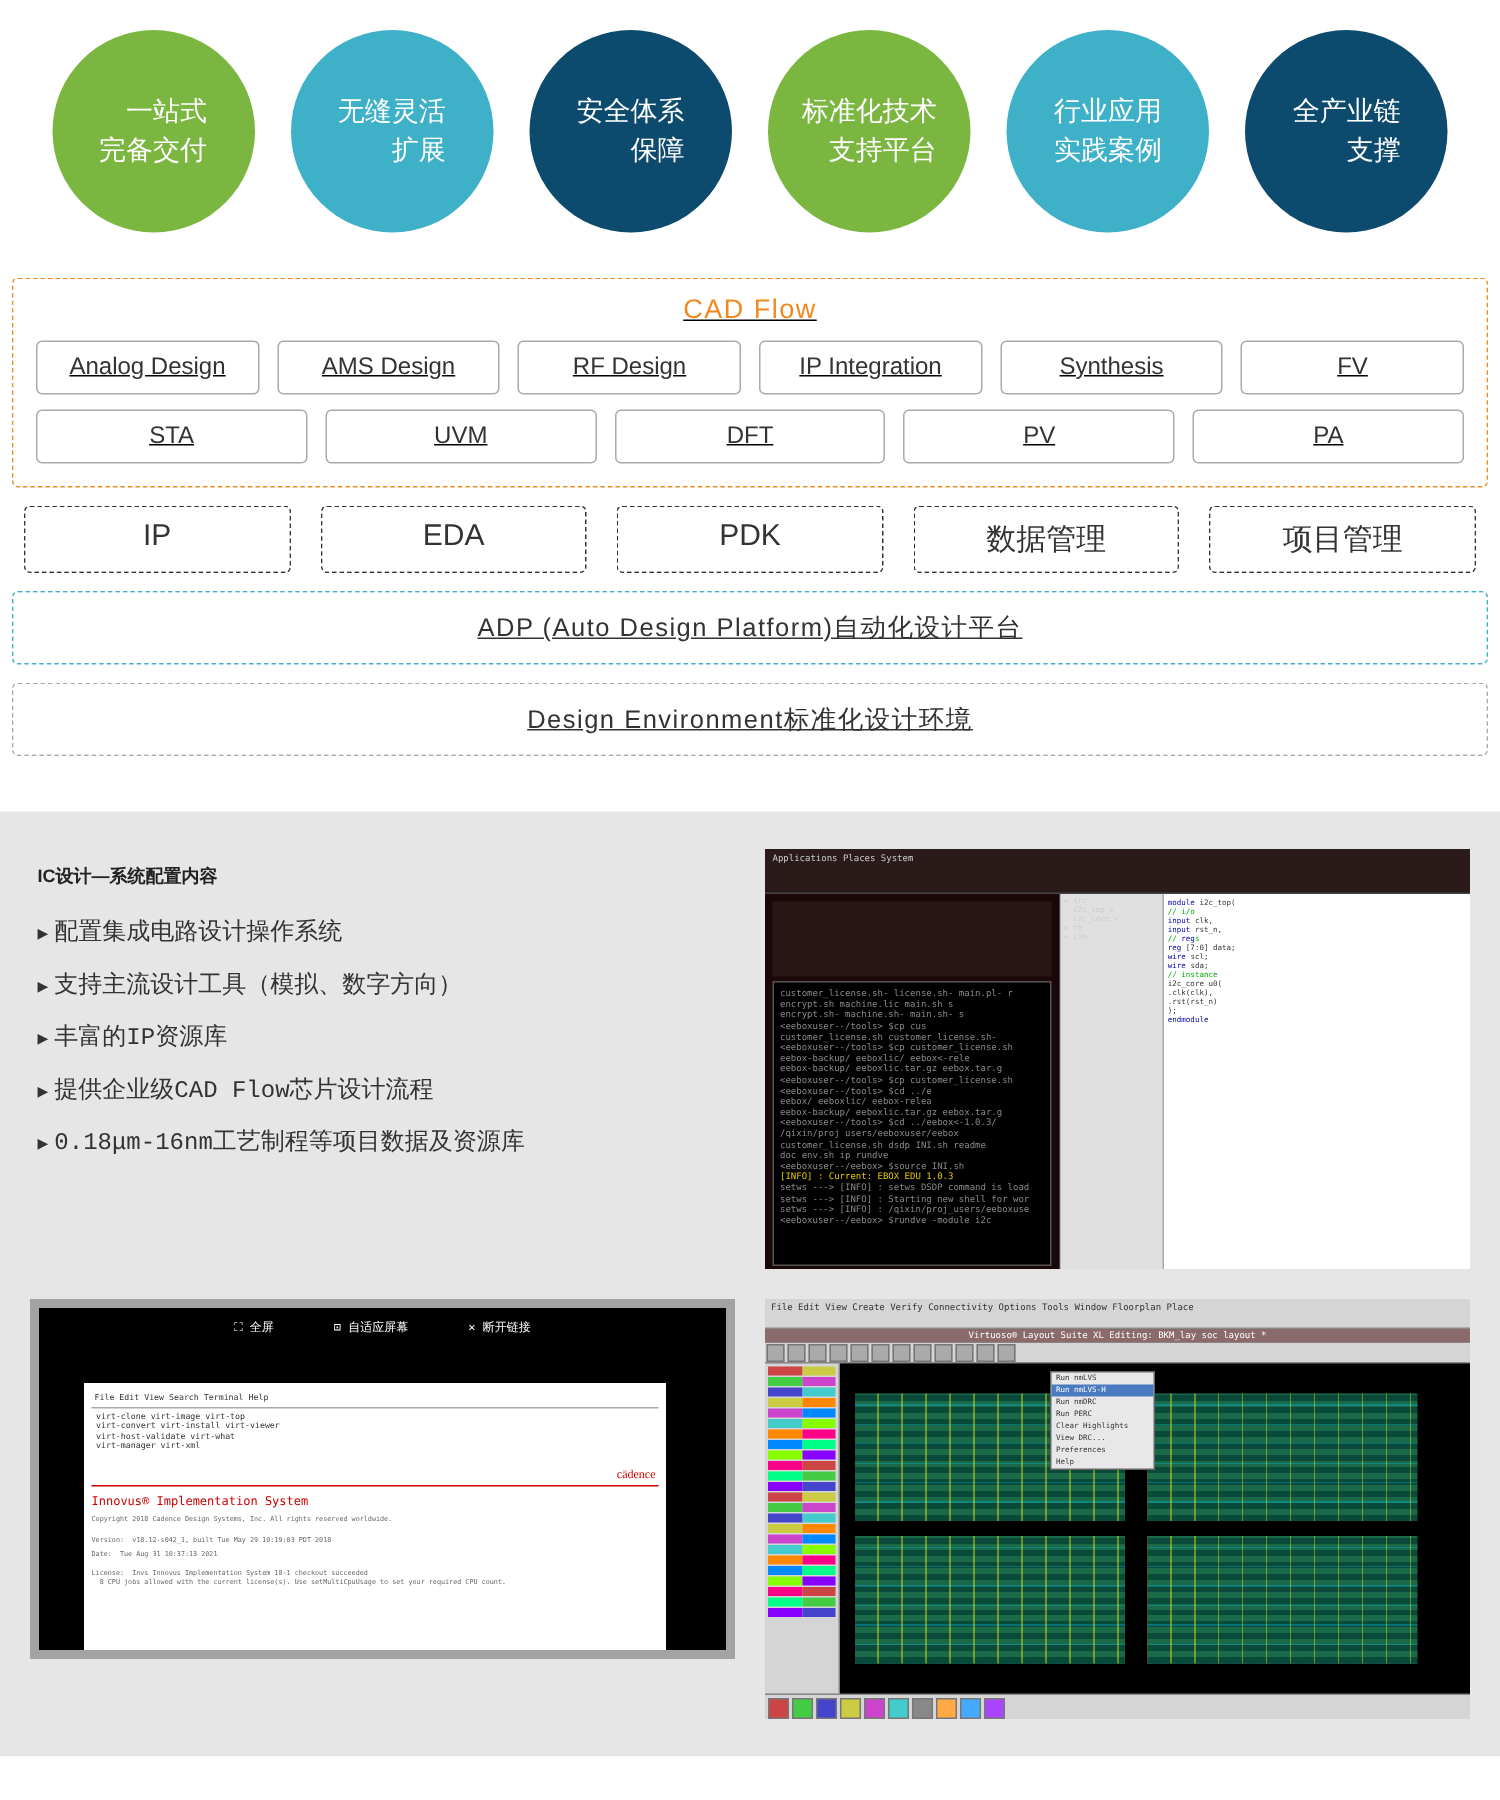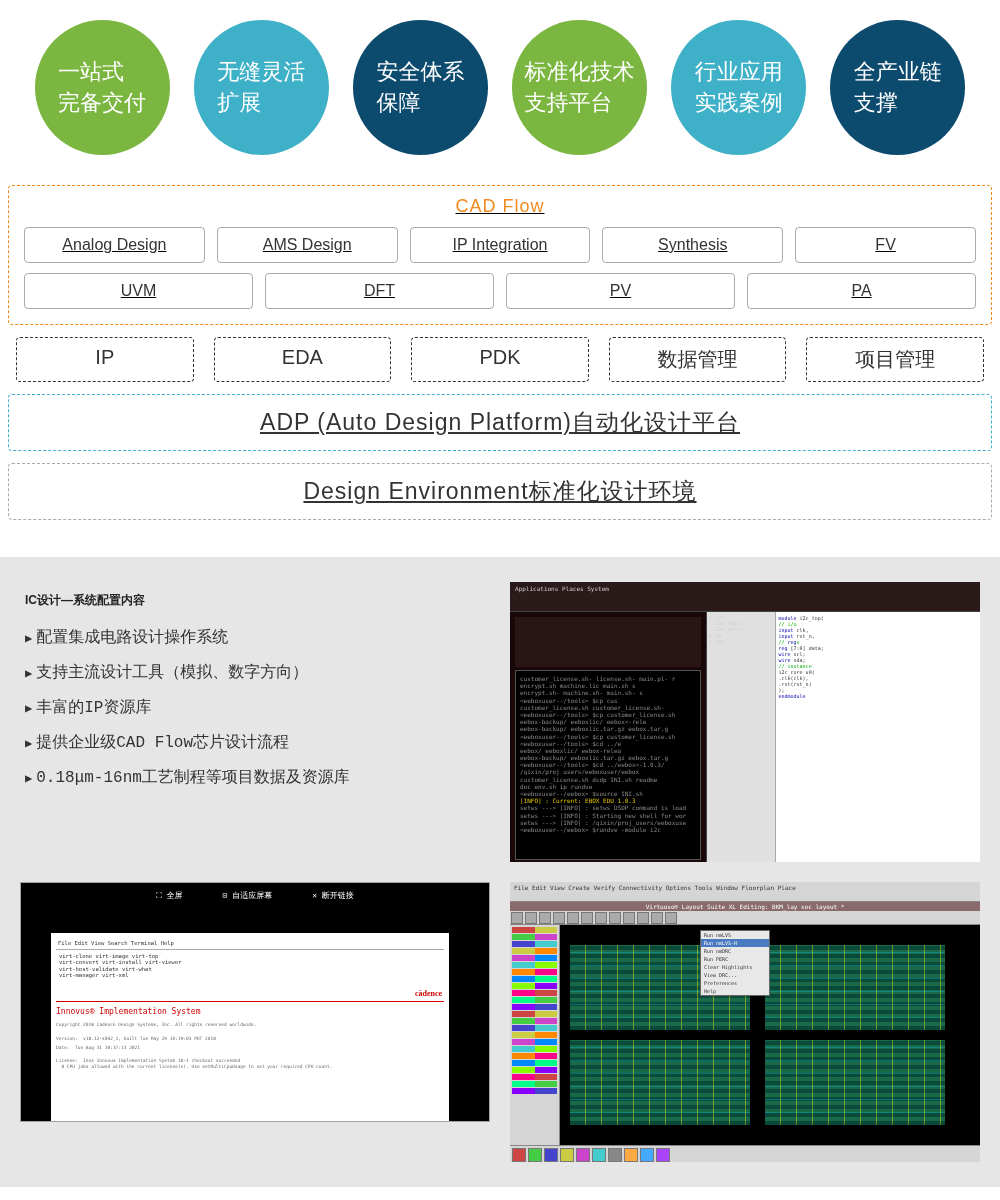--- a/index.html
+++ b/index.html
@@ -1,20 +1,20 @@
 <!DOCTYPE html>
 <html><head>
 <meta charset="utf-8">
 <style>
 * { margin: 0; padding: 0; box-sizing: border-box; }
 body { font-family: "Microsoft YaHei", Arial, sans-serif; background: #fff; width: 1000px; }
 
 
 .circles { display: flex; justify-content: space-around; padding: 20px 30px 30px; gap: 15px; }
-.circle { width: 135px; height: 135px; border-radius: 50%; display: flex; align-items: center; justify-content: center; text-align: left; color: #fff; font-size: 22px; line-height: 1.4; padding: 10px; }
+.circle { width: 135px; height: 135px; border-radius: 50%; display: flex; align-items: center; justify-content: center; text-align: right; color: #fff; font-size: 18px; line-height: 1.4; padding: 10px; }
 .c-green { background: #7ab640; }
 .c-teal { background: #3eb1c8; }
 .c-navy { background: #0c4a6e; }
 
 
 .diagram { padding: 0 8px 25px; }
 .dashed-box { border: 1.5px dashed; border-radius: 4px; padding: 10px 15px 15px; margin-bottom: 12px; text-decoration: underline; }
 .orange-border { border-color: #f08a1f; }
 .cyan-border { border-color: #3eb1c8; }
 .grey-border { border-color: #aaa; }
@@ -22,34 +22,34 @@
 
 .section-title { text-align: center; color: #f08a1f; font-size: 18px; margin-bottom: 10px; letter-spacing: 1px; }
 
 .grid-row { display: flex; gap: 12px; margin-bottom: 10px; }
 .grid-row:last-child { margin-bottom: 0; }
 .cell { flex: 1; border: 1px solid #aaa; border-radius: 4px; text-align: center; padding: 8px 4px; font-size: 16px; color: #333; background: #fff; }
 
 .dashed-row { display: flex; gap: 20px; padding: 0 8px; margin-bottom: 12px; }
 .dcell { flex: 1; border: 1.5px dashed; border-radius: 4px; text-align: center; padding: 8px 4px; font-size: 20px; color: #333; }
 
-.full-row { text-align: center; padding: 12px; font-size: 23px; color: #333; letter-spacing: 1px; }
+.full-row { text-align: center; padding: 12px; font-size: 17px; color: #333; letter-spacing: 1px; }
 
 
 .bottom { background: #e6e6e6; padding: 25px 20px; display: grid; grid-template-columns: 1fr 1fr; grid-template-rows: auto auto; gap: 20px; }
 .info { grid-column: 1; grid-row: 1; padding: 10px 5px; }
 .info h3 { font-size: 12px; margin-bottom: 18px; color: #222; }
 .info ul { list-style: none; font-family: Liberation Mono, monospace; }
 .info li { font-size: 16px; color: #333; margin-bottom: 14px; }
 .info li::before { content: "▶"; font-size: 12px; margin-right: 4px; }
 
 
 .shot { background: #000; position: relative; overflow: hidden; font-size: 6px; font-family: monospace; color: #ccc; line-height: 1.2; }
 .shot1 { grid-column: 2; grid-row: 1; height: 280px; }
-.shot2 { grid-column: 1; grid-row: 2; height: 240px; border: 1px solid #a3a3a3; }
+.shot2 { grid-column: 1; grid-row: 2; height: 240px; border: 6px solid #a3a3a3; }
 .shot3 { grid-column: 2; grid-row: 2; height: 280px; }
 
 
 .s1-top { background: #2a1a1a; height: 30px; border-bottom: 1px solid #444; padding: 3px 5px; color: #ccc; }
 .s1-body { display: flex; height: 250px; }
 .s1-left { width: 42%; background: #1a0808; padding: 5px; border-right: 1px solid #444; }
 .s1-left .desktop { height: 50px; background: #2a1515; margin-bottom: 3px; }
 .s1-term { background: #000; border: 1px solid #555; height: 190px; padding: 4px; overflow: hidden; }
 .s1-term .ln { color: #888; }
 .s1-term .yl { color: #e6c800; }
@@ -57,21 +57,21 @@
 .s1-side { width: 25%; background: #e0e0e0; border-right: 1px solid #aaa; padding: 2px; }
 .s1-code { width: 75%; background: #fff; padding: 3px; color: #333; }
 .s1-code .kw { color: #00a; }
 .s1-code .cm { color: #0a0; }
 
 
 .s2-top { background: #000; height: 35px; color: #fff; padding: 8px; font-size: 8px; display: flex; justify-content: center; gap: 40px; }
 .s2-win { background: #fff; margin: 15px 40px 15px 30px; height: 210px; padding: 5px; color: #333; font-size: 5.5px; }
 .s2-win .menu { border-bottom: 1px solid #aaa; padding: 2px; }
 .s2-win .cols { display: flex; gap: 15px; padding: 3px; }
-.s2-brand { text-align: right; color: #c00; font-size: 8px; font-family: serif; border-bottom: 1px solid #c00; padding: 2px; margin: 5px 0; font-weight: bold; }
+.s2-brand { text-align: right; color: #c00; font-size: 8px; font-family: serif; border-bottom: 1px solid #c00; padding: 2px; margin: 5px 0; }
 .s2-title { color: #c00; font-size: 8px; margin: 4px 0; }
 
 
 .s3-top { background: #d5d5d5; height: 20px; border-bottom: 1px solid #888; padding: 2px 4px; color: #333; font-size: 6px; }
 .s3-title { background: #8a6a6a; color: #fff; text-align: center; font-size: 6px; padding: 1px; }
 .s3-tb { background: #d5d5d5; height: 14px; border-bottom: 1px solid #888; display: flex; gap: 2px; padding: 1px; }
 .s3-tb span { width: 12px; height: 12px; background: #aaa; border: 1px solid #777; }
 .s3-body { display: flex; height: 220px; }
 .s3-pal { width: 50px; background: #d5d5d5; border-right: 1px solid #888; padding: 2px; }
 .s3-pal .sw { height: 6px; margin-bottom: 1px; display: flex; }
@@ -96,25 +96,27 @@
   <div class="circle c-teal">行业应用<br>实践案例</div>
   <div class="circle c-navy">全产业链<br>支撑</div>
 </div>
 
 <div class="diagram">
   <div class="dashed-box orange-border">
     <div class="section-title">CAD Flow</div>
     <div class="grid-row">
       <div class="cell">Analog Design</div>
       <div class="cell">AMS Design</div>
+      <div class="cell">RF Design</div>
       <div class="cell">IP Integration</div>
       <div class="cell">Synthesis</div>
       <div class="cell">FV</div>
     </div>
     <div class="grid-row">
+      <div class="cell">STA</div>
       <div class="cell">UVM</div>
       <div class="cell">DFT</div>
       <div class="cell">PV</div>
       <div class="cell">PA</div>
     </div>
   </div>
 
   <div class="dashed-row">
     <div class="dcell green-border">IP</div>
     <div class="dcell orange-border">EDA</div>

